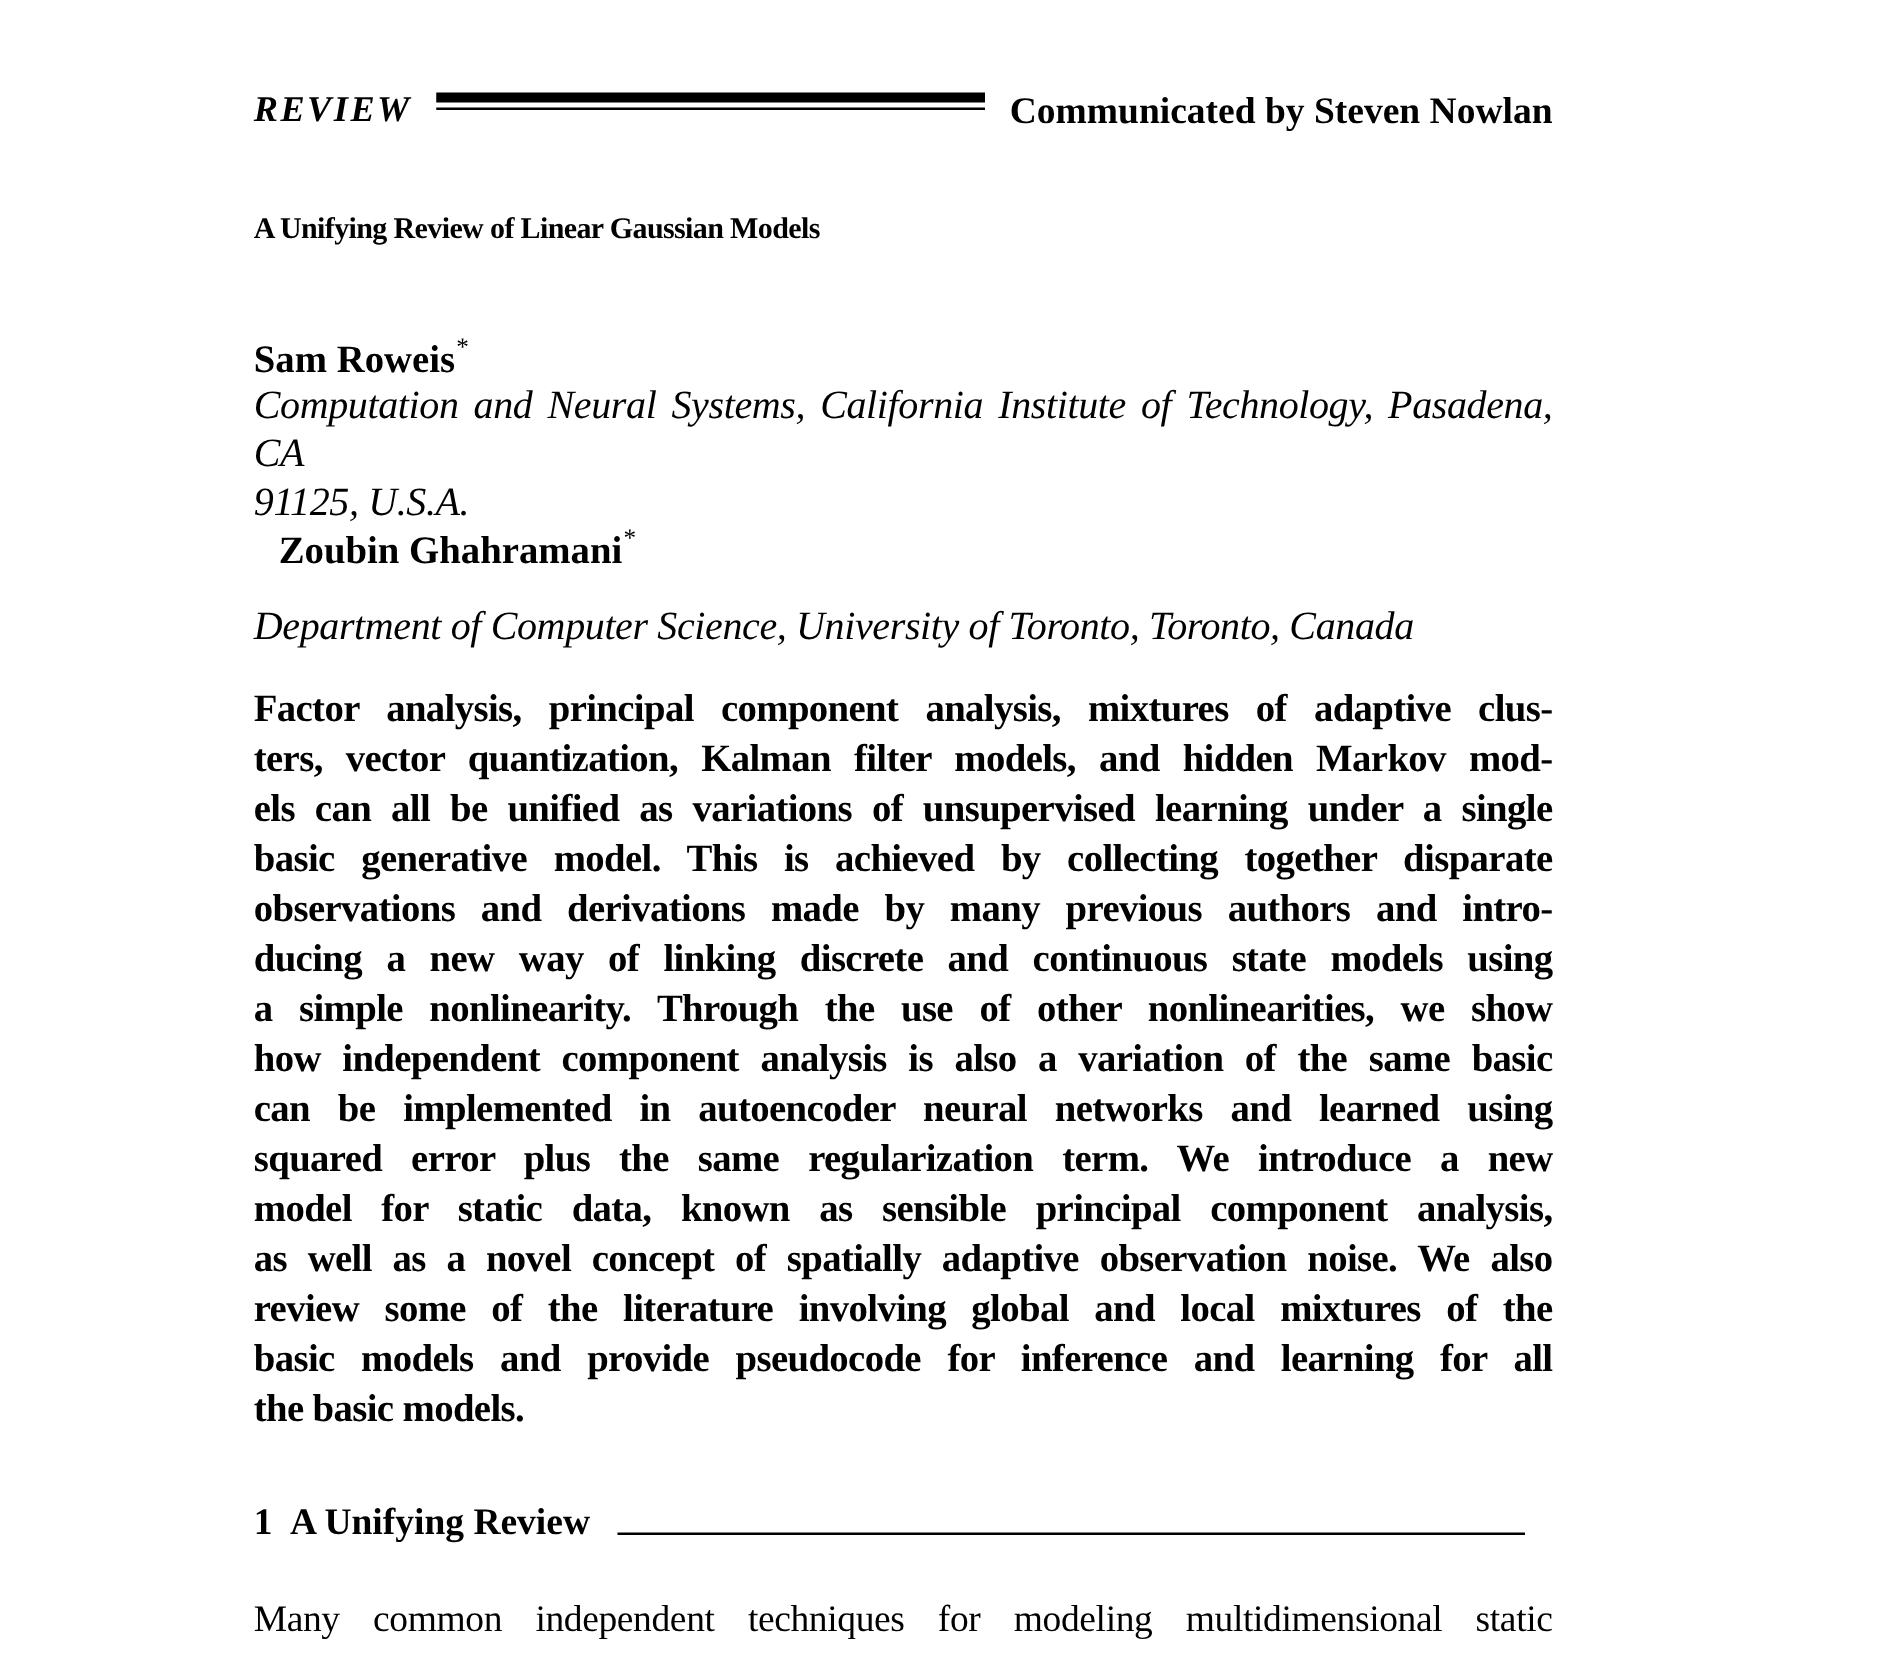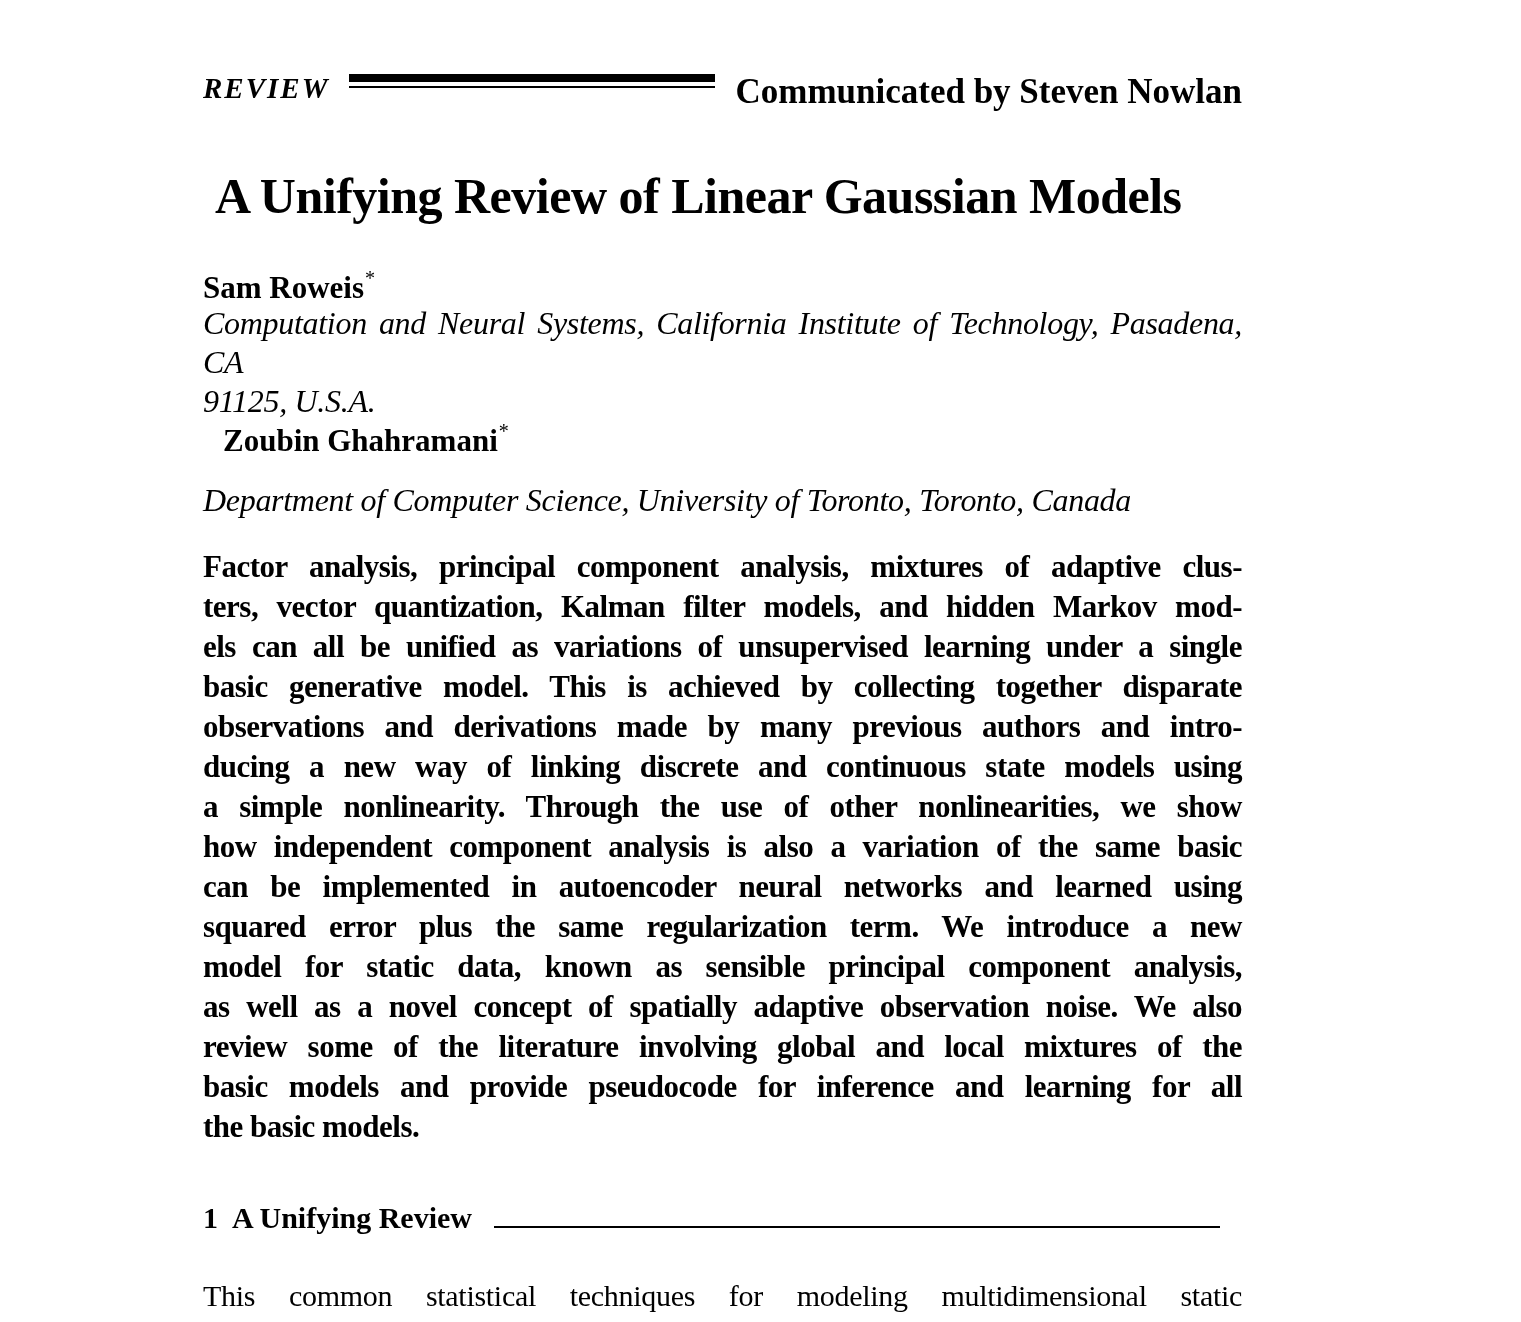--- a/index.html
+++ b/index.html
@@ -33,34 +33,33 @@
     margin: 0 20px;
     position: relative;
     top: 2px;
     display: flex;
     flex-direction: column;
   }
   .rule-thick { height: 8px; background: #000; }
   .rule-gap   { height: 4px; }
   .rule-thin  { height: 2px; background: #000; }
   .communicated {
-    font-size: 35px;
+    font-size: 30px;
     font-weight: bold;
     white-space: nowrap;
   }
 
   
   .article-title {
     top: 171px;
-    font-size: 50px;
+    font-size: 24px;
     font-weight: bold;
     letter-spacing: -0.5px;
     line-height: 1;
     white-space: nowrap;
-    margin-left: 12px;
   }
 
   
   .author-name {
     font-size: 31px;
     font-weight: bold;
     line-height: 1;
     white-space: nowrap;
   }
   .author-name sup {
@@ -172,16 +171,16 @@
     <div>the basic models.</div>
   </div>
 
   <div class="block section-heading">
     <span class="section-number">1</span>
     <span class="section-title">A Unifying Review</span>
     <span class="section-rule"></span>
   </div>
 
   <div class="block body-text">
-    <div class="jline">This common statistical techniques for modeling multidimensional static</div>
+    <div class="jline">Many common independent techniques for modeling multidimensional static</div>
   </div>
 
 </div>
 
 </body></html>

